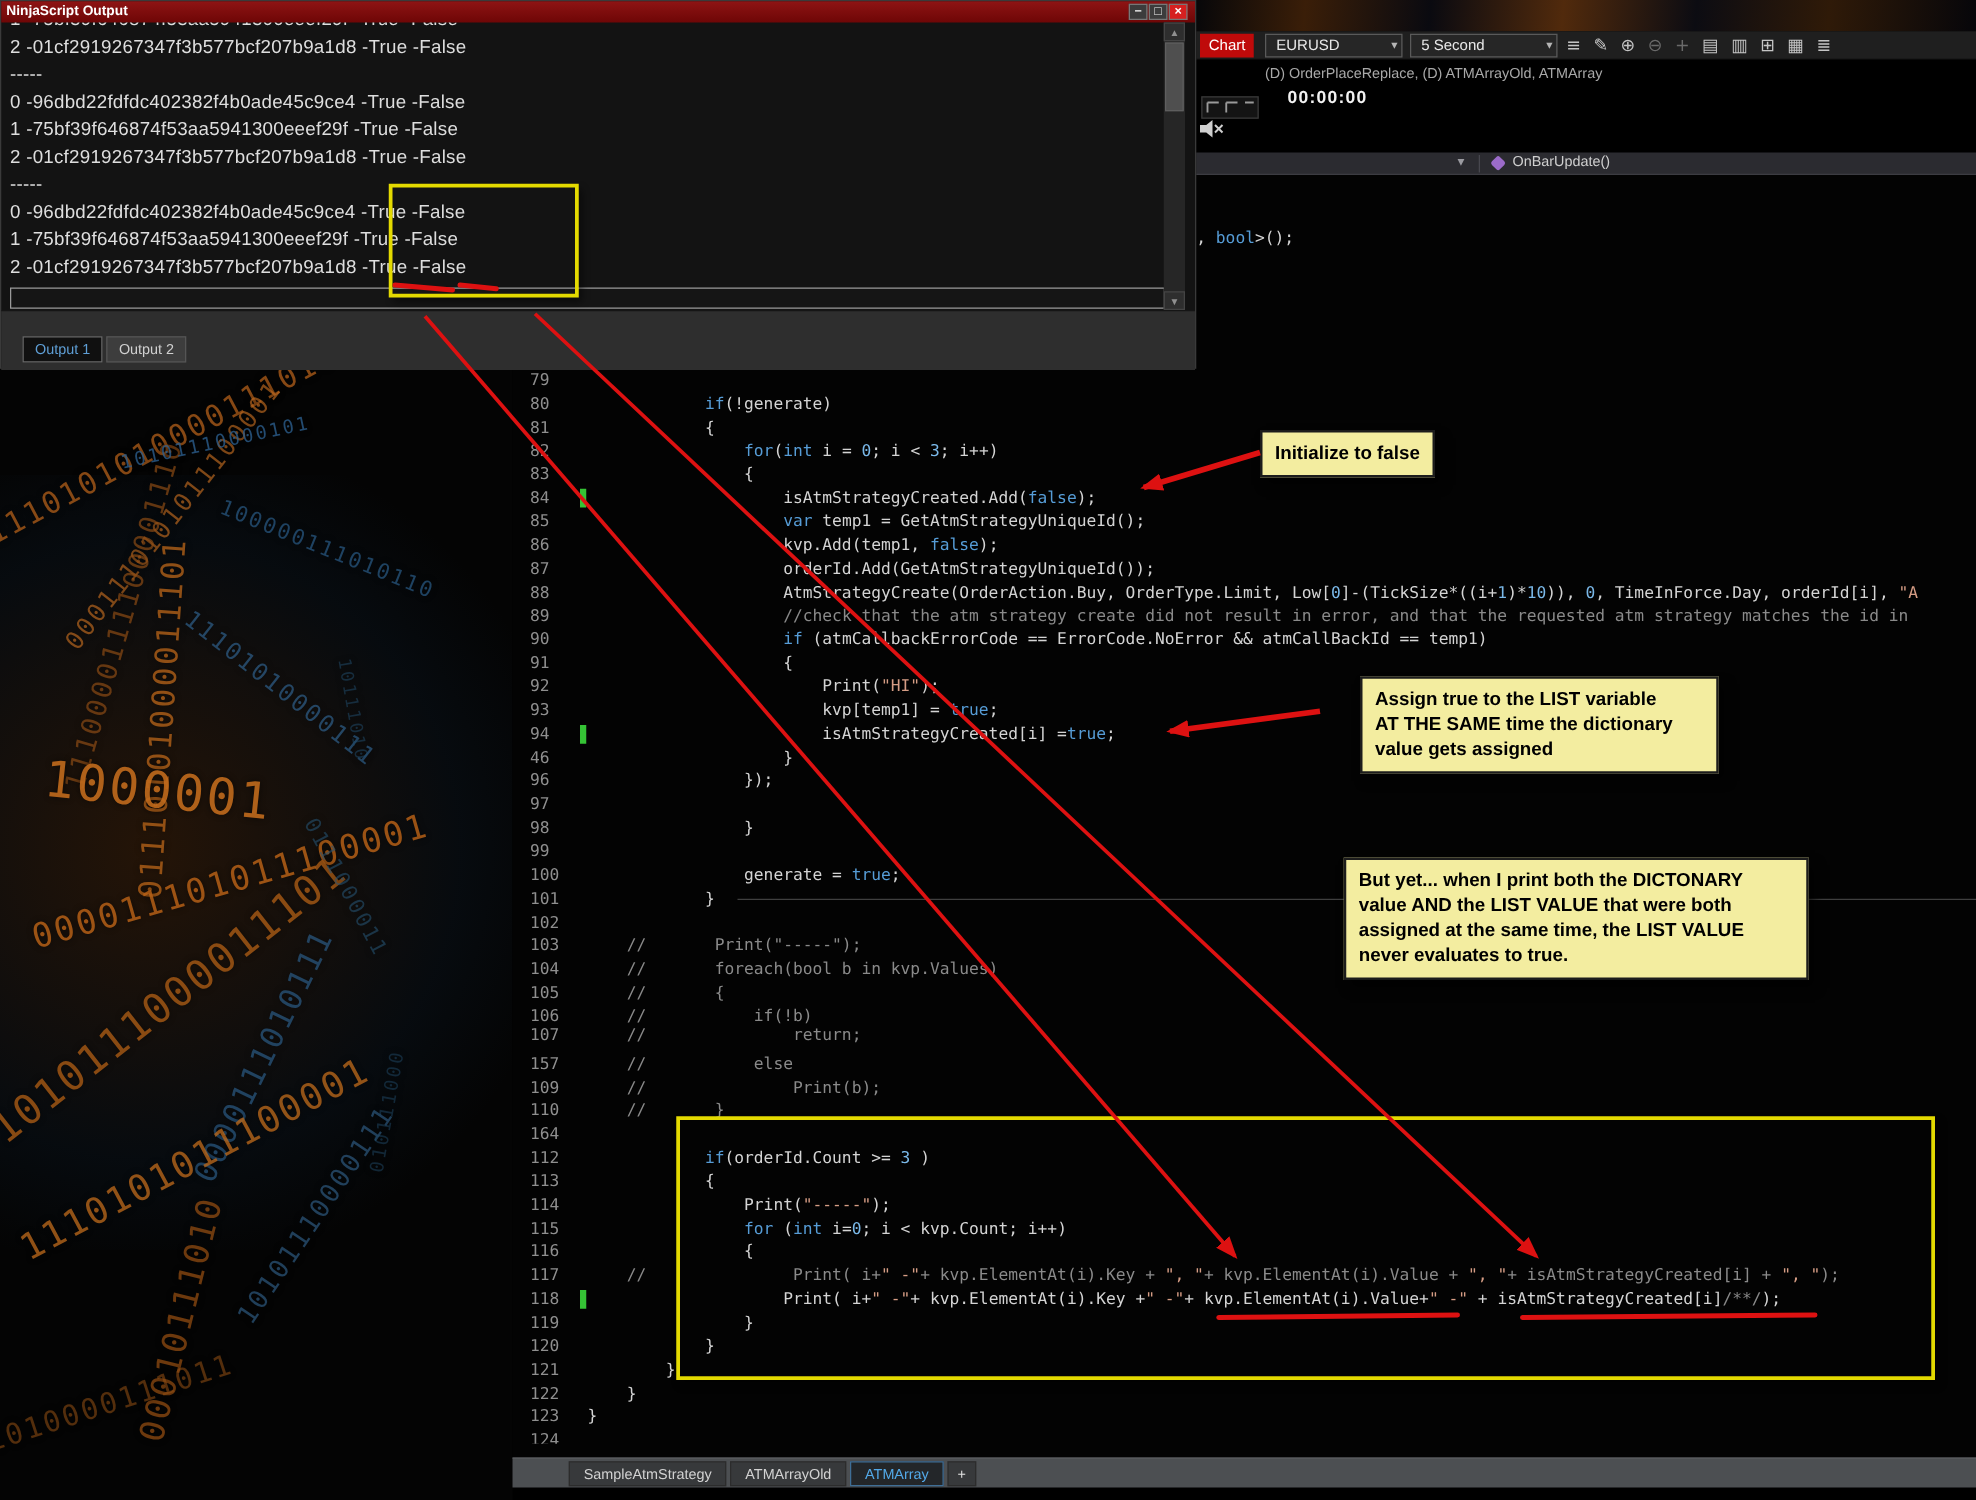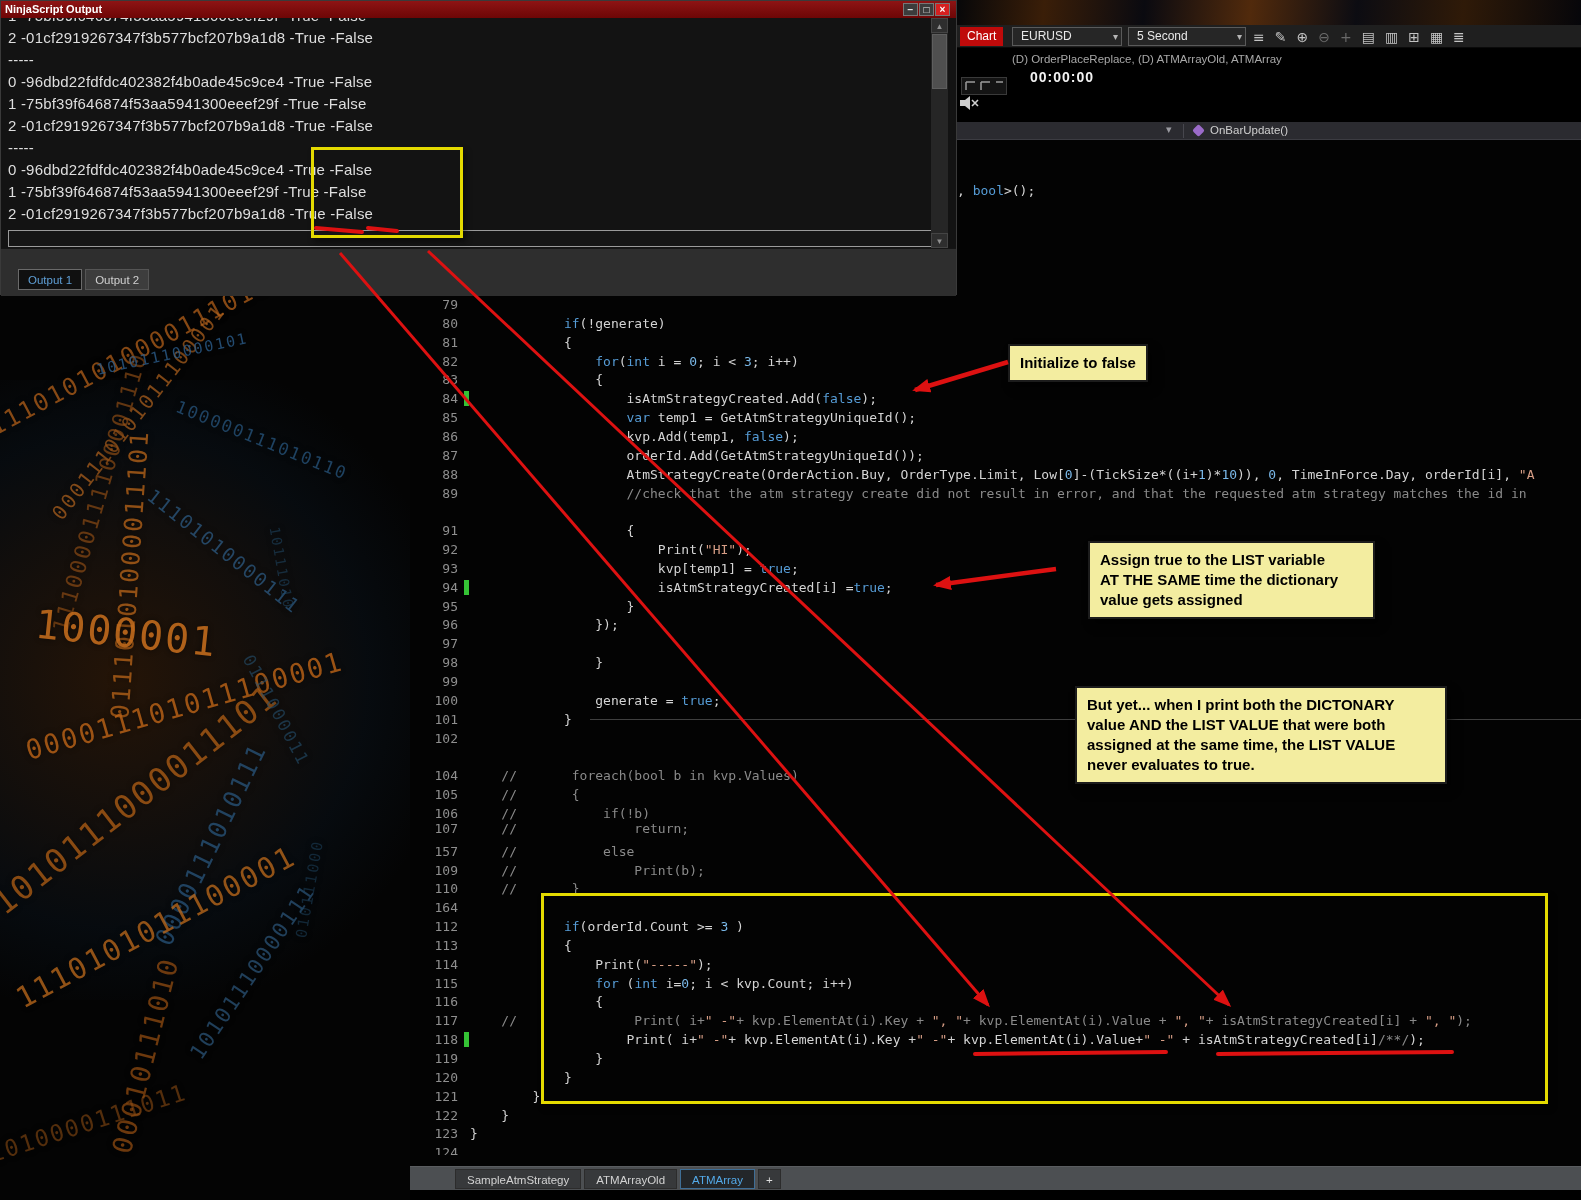--- a/index.html
+++ b/index.html
@@ -18,21 +18,21 @@
 
   
   .editor-bg{left:410px;top:140px;width:1171px;height:1026px;background:#030303;z-index:2}
   .editor-navbar{left:410px;top:122px;width:1171px;height:18px;background:#2b2b30;border-bottom:1px solid #3c3c42;z-index:2}
   .nav-chevron{position:absolute;left:756px;top:1px;color:#9a9aa0;font-size:11px}
   .nav-divider{position:absolute;left:773px;top:2px;width:1px;height:14px;background:#47474e}
   .method-icon{position:absolute;left:784px;top:4px;width:9px;height:9px;background:#9b6bc9;transform:rotate(45deg);border-radius:2px}
   .method-label{position:absolute;left:800px;top:2px;font-size:11.5px;color:#cfcfcf}
   .code-area{left:410px;top:295px;width:1171px;height:860px;overflow:hidden;z-index:2}
   .code-row{position:absolute;left:0;width:100%;height:19px;line-height:19px;font-family:"DejaVu Sans Mono",monospace;font-size:13px;white-space:pre;color:#d4d4d4}
-  .gutter{position:absolute;left:14px;width:34px;text-align:right;color:#8f8f8f}
+  .gutter{position:absolute;left:14px;width:34px;color:#8f8f8f}
   .mark{position:absolute;left:54px;top:2px;width:5px;height:15px}
   .mark.on{background:#35c335}
   .code-text{position:absolute;left:60px;top:0}
   .seg-k{color:#569cd6}.seg-s{color:#d69d85}.seg-n{color:#7ab8e8}.seg-c{color:#8a8a8a}.seg-p{color:#d4d4d4}
   .code-rule{position:absolute;left:180px;right:0;top:9px;border-top:1px solid #3f3f3f}
   .code-fragment{left:957px;top:181px;height:19px;line-height:19px;font-family:"DejaVu Sans Mono",monospace;font-size:13px;white-space:pre;z-index:2}
   .editor-tabbar{left:410px;top:1166px;width:1171px;height:24px;background:#4c4f52;border-top:1px solid #5a5d60;z-index:2;display:flex;align-items:center;padding-left:45px;gap:3px}
   .etab{height:20px;line-height:20px;padding:0 11px;font-size:11.5px;color:#d2d2d2;background:#37393b;border:1px solid #2c2c2c}
   .etab.active{color:#53a9e8;background:#232629;border-color:#3f6e96}
   .etab.add{padding:0 7px;color:#e0e0e0}
@@ -115,32 +115,34 @@
       <div class="code-row" style="top: 18.85px;"><span class="gutter">80</span><span class="mark"></span><span class="code-text"><span class="seg-p">            </span><span class="seg-k">if</span><span class="seg-p">(!generate)</span></span></div>
       <div class="code-row" style="top: 37.7px;"><span class="gutter">81</span><span class="mark"></span><span class="code-text"><span class="seg-p">            {</span></span></div>
       <div class="code-row" style="top: 56.55px;"><span class="gutter">82</span><span class="mark"></span><span class="code-text"><span class="seg-p">                </span><span class="seg-k">for</span><span class="seg-p">(</span><span class="seg-k">int</span><span class="seg-p"> i = </span><span class="seg-n">0</span><span class="seg-p">; i &lt; </span><span class="seg-n">3</span><span class="seg-p">; i++)</span></span></div>
       <div class="code-row" style="top: 75.4px;"><span class="gutter">83</span><span class="mark"></span><span class="code-text"><span class="seg-p">                {</span></span></div>
       <div class="code-row" style="top: 94.25px;"><span class="gutter">84</span><span class="mark on"></span><span class="code-text"><span class="seg-p">                    isAtmStrategyCreated.Add(</span><span class="seg-k">false</span><span class="seg-p">);</span></span></div>
       <div class="code-row" style="top: 113.1px;"><span class="gutter">85</span><span class="mark"></span><span class="code-text"><span class="seg-p">                    </span><span class="seg-k">var</span><span class="seg-p"> temp1 = GetAtmStrategyUniqueId();</span></span></div>
       <div class="code-row" style="top: 131.95px;"><span class="gutter">86</span><span class="mark"></span><span class="code-text"><span class="seg-p">                    kvp.Add(temp1, </span><span class="seg-k">false</span><span class="seg-p">);</span></span></div>
       <div class="code-row" style="top: 150.8px;"><span class="gutter">87</span><span class="mark"></span><span class="code-text"><span class="seg-p">                    orderId.Add(GetAtmStrategyUniqueId());</span></span></div>
       <div class="code-row" style="top: 169.65px;"><span class="gutter">88</span><span class="mark"></span><span class="code-text"><span class="seg-p">                    AtmStrategyCreate(OrderAction.Buy, OrderType.Limit, Low[</span><span class="seg-n">0</span><span class="seg-p">]-(TickSize*((i+</span><span class="seg-n">1</span><span class="seg-p">)*</span><span class="seg-n">10</span><span class="seg-p">)), </span><span class="seg-n">0</span><span class="seg-p">, TimeInForce.Day, orderId[i], </span><span class="seg-s">"A</span></span></div>
       <div class="code-row" style="top: 188.5px;"><span class="gutter">89</span><span class="mark"></span><span class="code-text"><span class="seg-p">                    </span><span class="seg-c">//check that the atm strategy create did not result in error, and that the requested atm strategy matches the id in </span></span></div>
+      <div class="code-row" style="top: 207.35px;"><span class="gutter">90</span><span class="mark"></span><span class="code-text"><span class="seg-p">                    </span><span class="seg-k">if</span><span class="seg-p"> (atmCallbackErrorCode == ErrorCode.NoError &amp;&amp; atmCallBackId == temp1)</span></span></div>
       <div class="code-row" style="top: 226.2px;"><span class="gutter">91</span><span class="mark"></span><span class="code-text"><span class="seg-p">                    {</span></span></div>
       <div class="code-row" style="top: 245.05px;"><span class="gutter">92</span><span class="mark"></span><span class="code-text"><span class="seg-p">                        Print(</span><span class="seg-s">"HI"</span><span class="seg-p">);</span></span></div>
       <div class="code-row" style="top: 263.9px;"><span class="gutter">93</span><span class="mark"></span><span class="code-text"><span class="seg-p">                        kvp[temp1] = </span><span class="seg-k">true</span><span class="seg-p">;</span></span></div>
       <div class="code-row" style="top: 282.75px;"><span class="gutter">94</span><span class="mark on"></span><span class="code-text"><span class="seg-p">                        isAtmStrategyCreated[i] =</span><span class="seg-k">true</span><span class="seg-p">;</span></span></div>
-      <div class="code-row" style="top: 301.6px;"><span class="gutter">95</span><span class="mark"></span><span class="code-text"><span class="seg-p">                    }</span></span></div>
+      <div class="code-row" style="top: 301.6px;"><span class="gutter">46</span><span class="mark"></span><span class="code-text"><span class="seg-p">                    }</span></span></div>
       <div class="code-row" style="top: 320.45px;"><span class="gutter">96</span><span class="mark"></span><span class="code-text"><span class="seg-p">                });</span></span></div>
       <div class="code-row" style="top: 339.3px;"><span class="gutter">97</span><span class="mark"></span><span class="code-text"></span></div>
       <div class="code-row" style="top: 358.15px;"><span class="gutter">98</span><span class="mark"></span><span class="code-text"><span class="seg-p">                }</span></span></div>
       <div class="code-row" style="top: 377px;"><span class="gutter">99</span><span class="mark"></span><span class="code-text"></span></div>
       <div class="code-row" style="top: 395.85px;"><span class="gutter">100</span><span class="mark"></span><span class="code-text"><span class="seg-p">                generate = </span><span class="seg-k">true</span><span class="seg-p">;</span></span></div>
       <div class="code-row" style="top: 414.7px;"><span class="gutter">101</span><span class="mark"></span><span class="code-text"><span class="seg-p">            }</span></span><span class="code-rule"></span></div>
       <div class="code-row" style="top: 433.55px;"><span class="gutter">102</span><span class="mark"></span><span class="code-text"></span></div>
+      <div class="code-row" style="top: 452.4px;"><span class="gutter">103</span><span class="mark"></span><span class="code-text"><span class="seg-c">    //       Print("-----");</span></span></div>
       <div class="code-row" style="top: 471.25px;"><span class="gutter">104</span><span class="mark"></span><span class="code-text"><span class="seg-c">    //       foreach(bool b in kvp.Values)</span></span></div>
       <div class="code-row" style="top: 490.1px;"><span class="gutter">105</span><span class="mark"></span><span class="code-text"><span class="seg-c">    //       {</span></span></div>
       <div class="code-row" style="top: 508.95px;"><span class="gutter">106</span><span class="mark"></span><span class="code-text"><span class="seg-c">    //           if(!b)</span></span></div>
       <div class="code-row" style="top: 524px;"><span class="gutter">107</span><span class="mark"></span><span class="code-text"><span class="seg-c">    //               return;</span></span></div>
       <div class="code-row" style="top: 546.65px;"><span class="gutter">157</span><span class="mark"></span><span class="code-text"><span class="seg-c">    //           else</span></span></div>
       <div class="code-row" style="top: 565.5px;"><span class="gutter">109</span><span class="mark"></span><span class="code-text"><span class="seg-c">    //               Print(b);</span></span></div>
       <div class="code-row" style="top: 584.35px;"><span class="gutter">110</span><span class="mark"></span><span class="code-text"><span class="seg-c">    //       }</span></span></div>
       <div class="code-row" style="top: 603.2px;"><span class="gutter">164</span><span class="mark"></span><span class="code-text"></span></div>
       <div class="code-row" style="top: 622.05px;"><span class="gutter">112</span><span class="mark"></span><span class="code-text"><span class="seg-p">            </span><span class="seg-k">if</span><span class="seg-p">(orderId.Count &gt;= </span><span class="seg-n">3</span><span class="seg-p"> )</span></span></div>
       <div class="code-row" style="top: 640.9px;"><span class="gutter">113</span><span class="mark"></span><span class="code-text"><span class="seg-p">            {</span></span></div>

